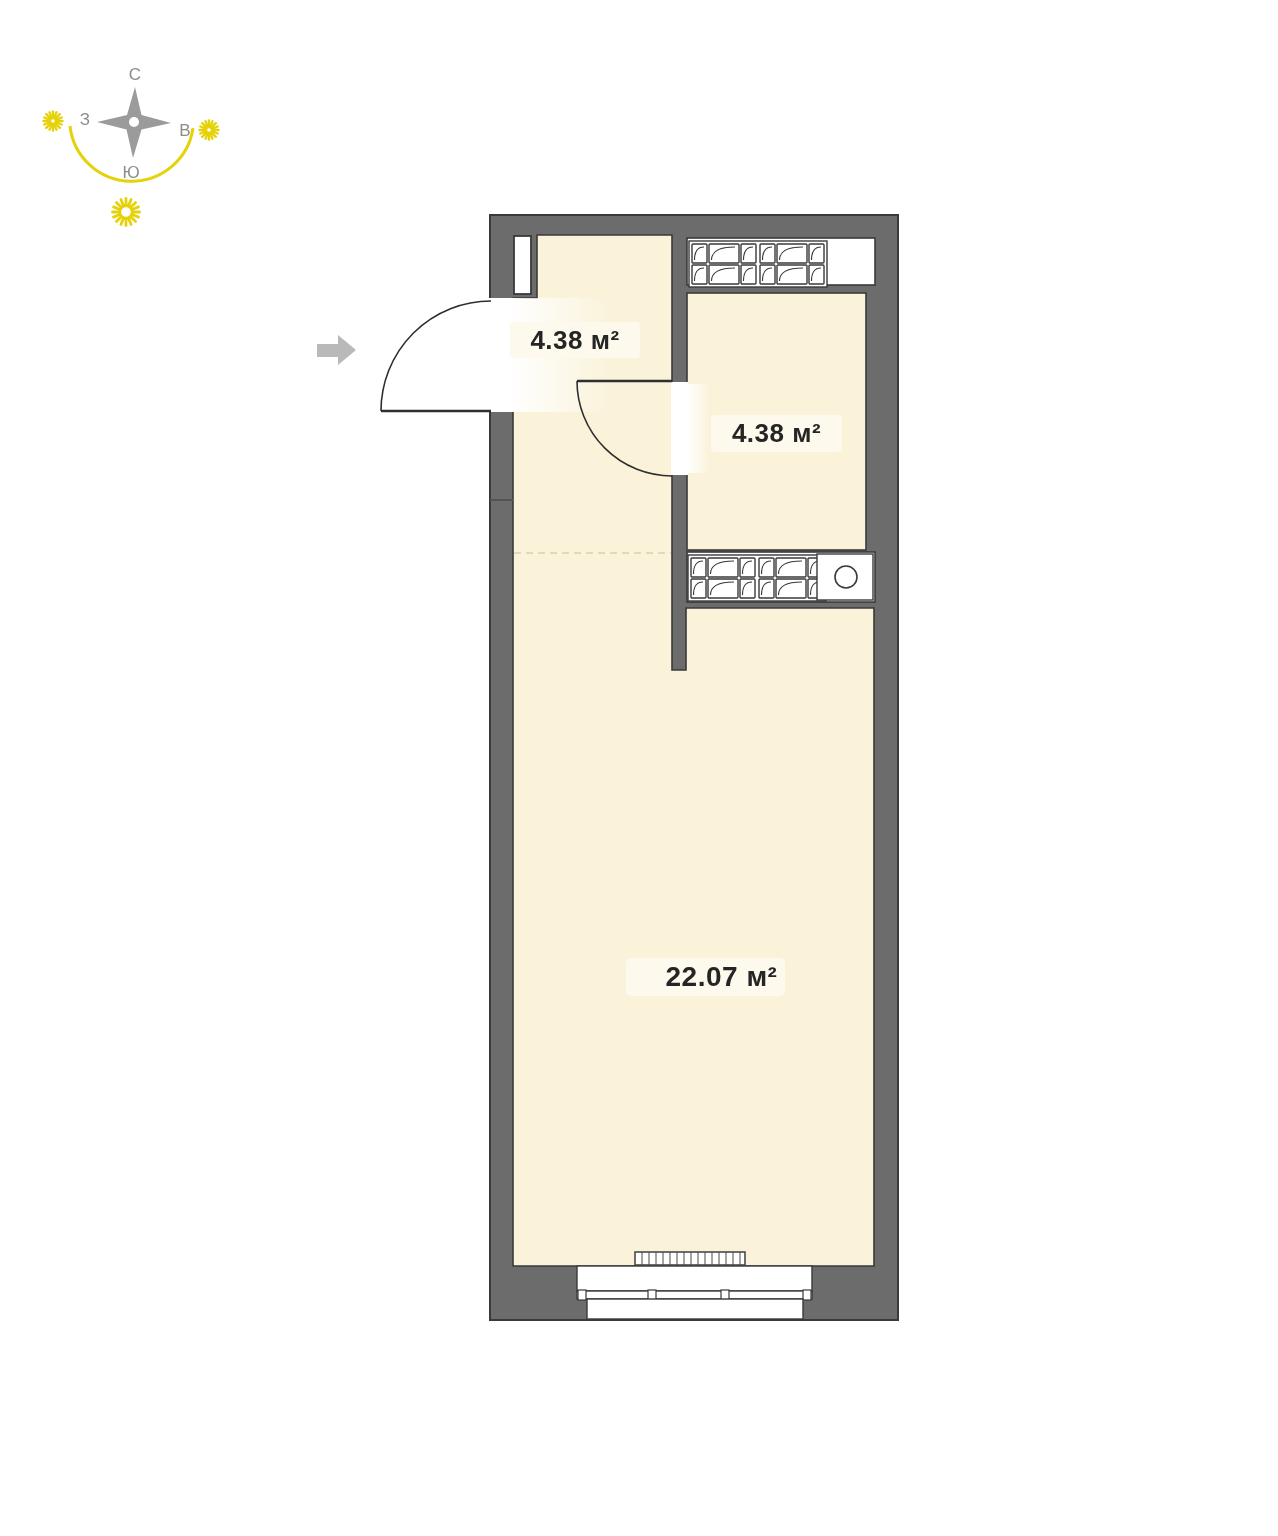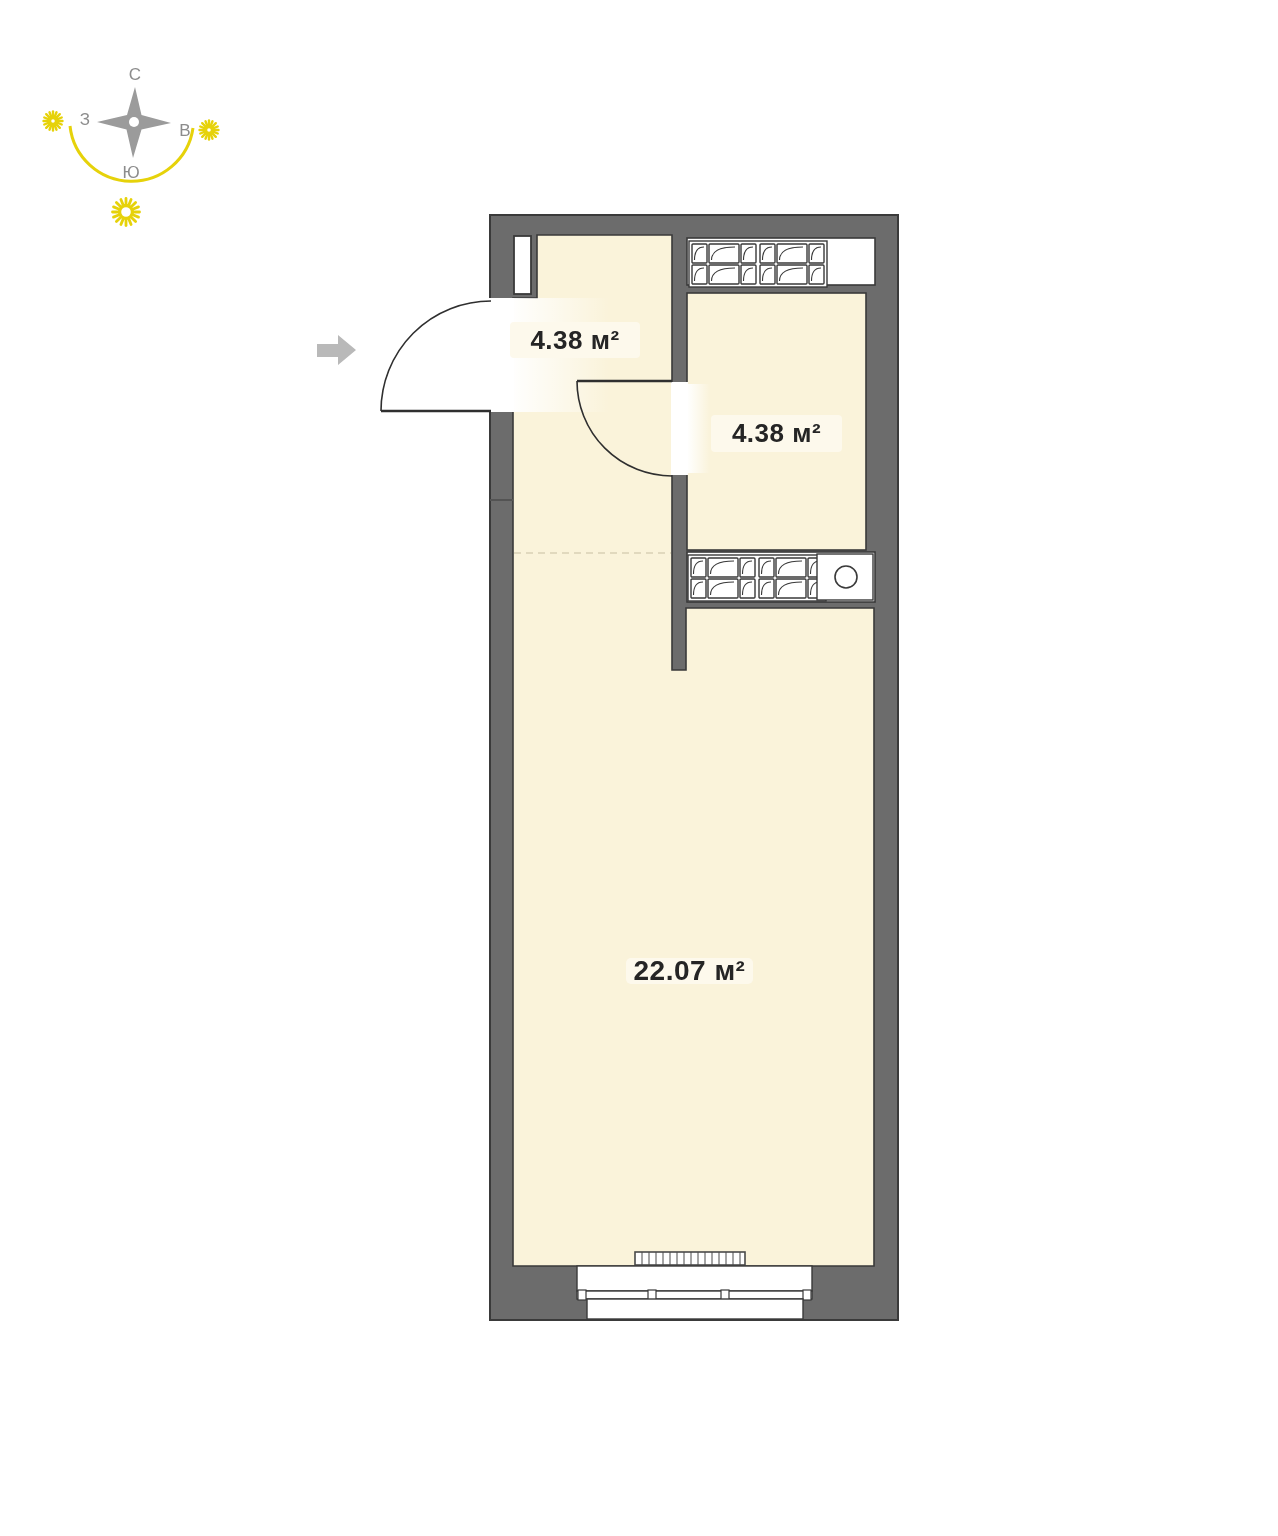--- a/index.html
+++ b/index.html
@@ -187,15 +187,15 @@
       <rect x="803" y="1290" width="8" height="10" fill="#ffffff" stroke="#3a3a3a" stroke-width="1.2"></rect>
       <rect x="587" y="1299" width="216" height="20" fill="#ffffff" stroke="#3a3a3a" stroke-width="1.4"></rect>
     </g>
   </svg>
 
   <div class="room-label" style="left:510px;top:322px;width:130px;height:36px;">4.38 м²</div>
 
   <div class="room-label" style="left:711px;top:415px;width:131px;height:37px;">4.38 м²</div>
 
 
-  <div class="area-badge" style="left:626px;top:958px;width:127px;height:26px;">22.07 м²</div>
+  <div class="area-badge" style="left:626px;top:958px;width:127px;height:38px;padding-left:32px;">22.07 м²</div>
 
 </div>
 
 </body></html>

